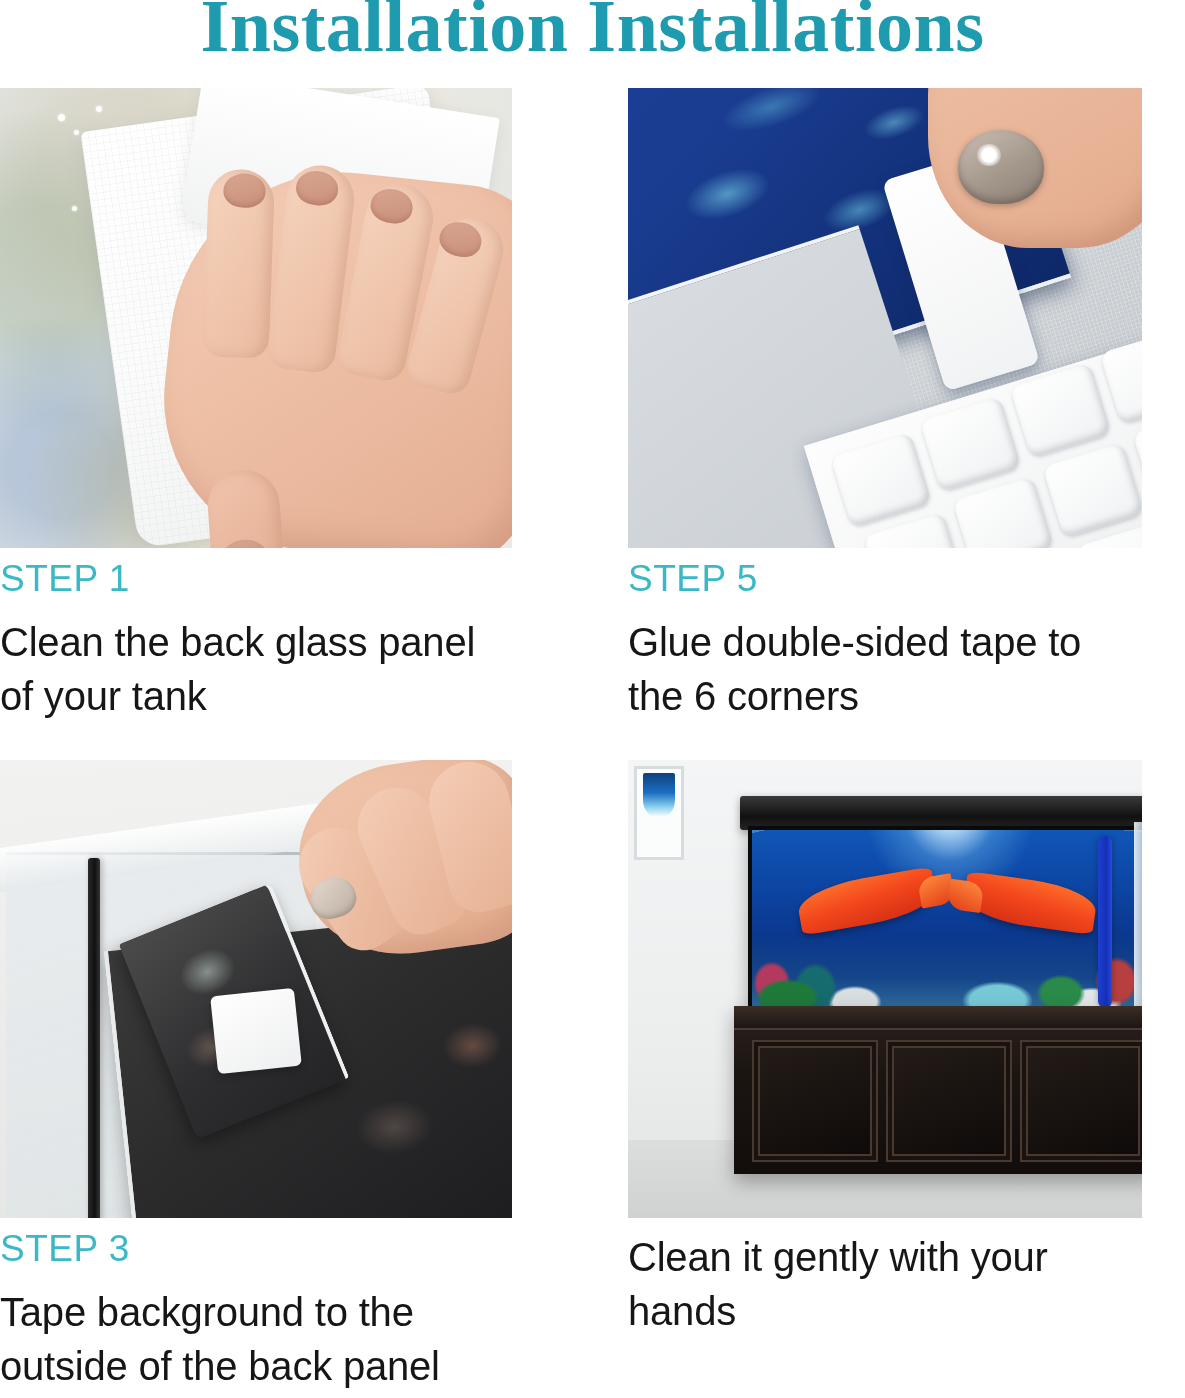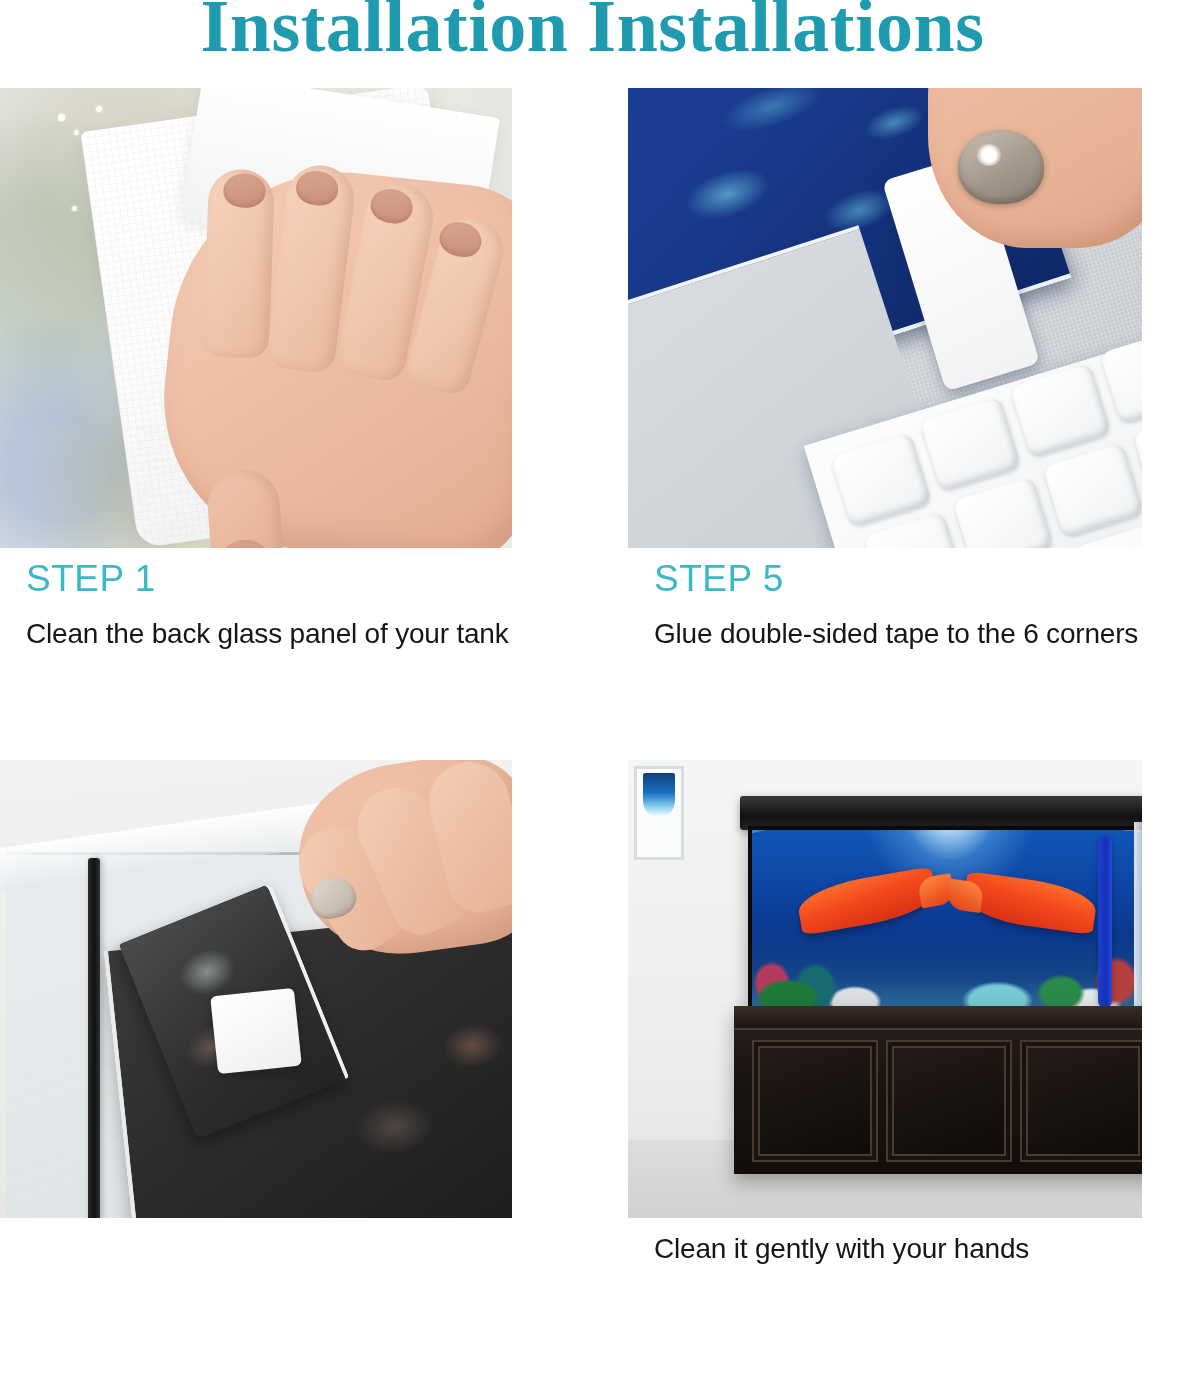--- a/index.html
+++ b/index.html
@@ -46,30 +46,30 @@
 
   .photo {
     position: relative;
     width: 100%;
     height: 460px;
     overflow: hidden;
     background: #eef0f1;
   }
   #card-3 .photo, #card-4 .photo { height: 458px; }
 
-  .caption { padding-top: 12px; padding-left: 26px; }
+  .caption { padding-top: 12px; }
   .step-label {
     font-size: 37px;
     color: #3bb8c6;
     letter-spacing: 0.5px;
     line-height: 1.0;
     margin-bottom: 18px;
   }
   .step-desc {
-    font-size: 28px;
+    font-size: 40px;
     color: #161616;
     line-height: 1.36;
     letter-spacing: -0.2px;
   }
 
   
   .p1 {
     background:
       radial-gradient(circle at 12% 82%, rgba(90,130,190,.30) 0 9%, rgba(90,130,190,0) 26%),
       radial-gradient(circle at 30% 86%, rgba(210,180,60,.26) 0 8%, rgba(210,180,60,0) 24%),
@@ -468,20 +468,24 @@
     <div class="p3-poster"></div>
     <div class="p3-fold"></div>
     <div class="p3-pad"></div>
     <div class="p3-hand">
       <div class="p3-finger" style="left:10px;  top:52px;  width:76px; height:128px; transform:rotate(-26deg);"></div>
       <div class="p3-finger" style="left:72px;  top:22px;  width:78px; height:150px; transform:rotate(-16deg);"></div>
       <div class="p3-finger" style="left:140px; top:8px;   width:80px; height:150px; transform:rotate(-6deg);"></div>
     </div>
     <div class="p3-nail"></div>
   </div>
+  <div class="caption">
+    <div class="step-label">STEP 3</div>
+    <div class="step-desc">Tape background to the outside of the back panel</div>
+  </div>
 </div>
 
 <div class="card" id="card-4">
   <div class="photo p4">
     <div class="p4-floor"></div>
     <div class="p4-art"></div>
     <div class="p4-plant">
       <div class="p4-leaf" style="left:10px; top:0px;  width:78px; height:26px; transform:rotate(14deg);"></div>
       <div class="p4-leaf" style="left:16px; top:30px; width:72px; height:24px; transform:rotate(6deg);"></div>
       <div class="p4-leaf" style="left:22px; top:58px; width:66px; height:24px; transform:rotate(-4deg);"></div>

